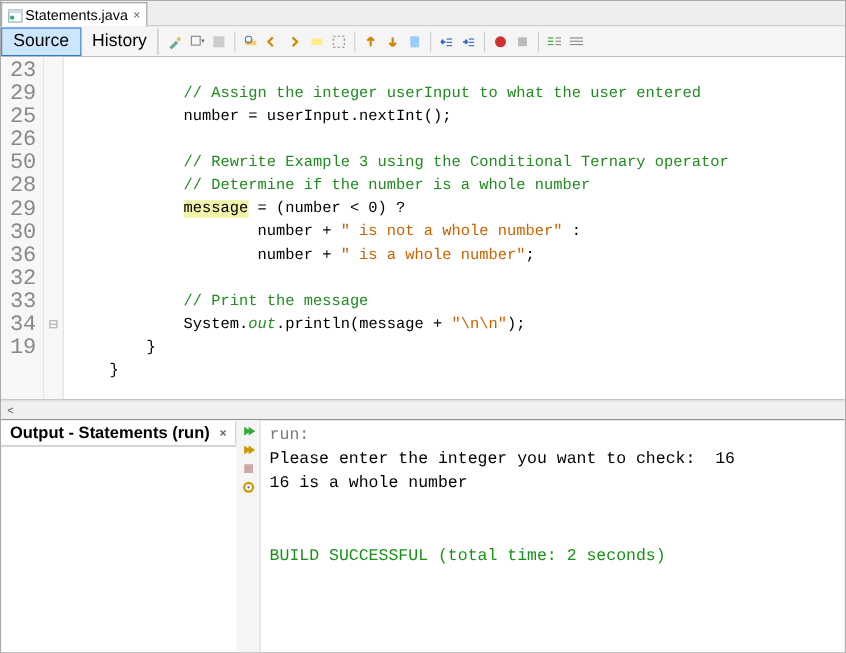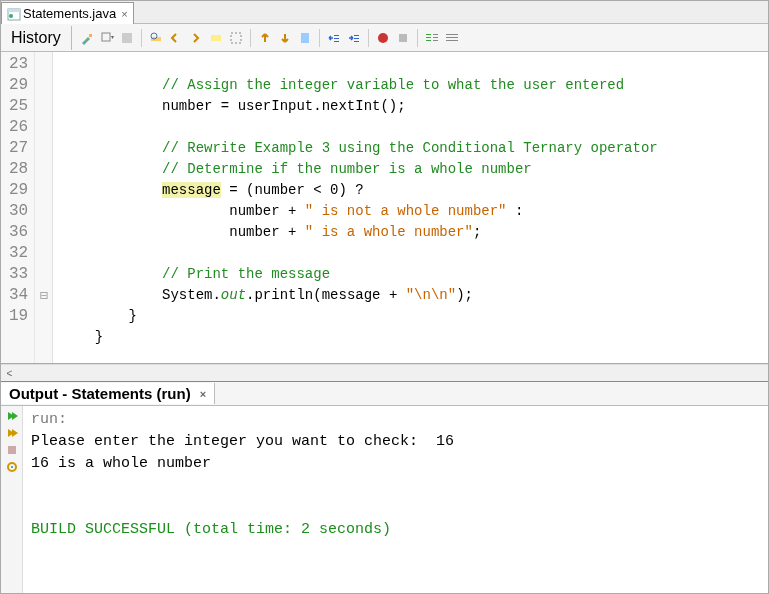--- a/index.html
+++ b/index.html
@@ -79,21 +79,21 @@
     overflow: hidden;
     background: #fff;
     border-bottom: 1px solid #aaa;
   }
   .gutter {
     background: #f7f7f7;
     border-right: 1px solid #e6e6e6;
     text-align: right;
     color: #888;
     font-family: Consolas, "Courier New", monospace;
-    font-size: 16px;
+    font-size: 20px;
     line-height: 21px;
     padding: 2px 6px 0 8px;
     user-select: none;
   }
   .glyph-margin {
     width: 18px;
     background: #f7f7f7;
     border-right: 1px solid #e0e0e0;
     font-family: Consolas, monospace;
     font-size: 14px;
@@ -120,21 +120,20 @@
     background: #f0f0f0;
     border-top: 1px solid #ddd;
     display: flex;
     align-items: center;
   }
   .hscroll .arrow { width: 17px; text-align: center; color: #666; font-size: 10px;}
   .hscroll .track { flex:1; height: 15px; background: #f0f0f0; }
   .output-panel {
     border-top: 1px solid #888;
     display: flex;
-    flex-direction: column;
     height: 212px;
   }
   .output-header {
     display: flex;
     align-items: center;
     border-bottom: 1px solid #bbb;
     background: #f5f5f5;
     height: 24px;
   }
   .output-title {
@@ -184,20 +183,21 @@
           <rect x="1" y="2" width="12" height="3" fill="#cde"></rect>
           <circle cx="4" cy="9" r="2" fill="#3a7"></circle>
         </svg>
     </span>
     <span>Statements.java</span>
     <span class="close-x">×</span>
   </div>
 </div>
 
 <div class="view-tabs-row">
+  <div class="view-tab active">Source</div>
   <div class="view-tab">History</div>
   <div class="toolbar">
     <div class="tb-btn">
         <svg width="14" height="14">
           <path d="M2 12 L8 6 L10 8 L4 14" fill="#6a9"></path>
           <rect x="9" y="3" width="3" height="3" fill="#fa5"></rect>
         </svg>
       </div>
     <div class="tb-btn">
         <svg width="14" height="14">
@@ -301,21 +301,21 @@
       </div>
   </div>
 </div>
 
 <div class="editor">
   <div class="gutter">
     <div>23</div>
     <div>29</div>
     <div>25</div>
     <div>26</div>
-    <div>27</div>
+    <div>50</div>
     <div>28</div>
     <div>29</div>
     <div>30</div>
     <div>36</div>
     <div>32</div>
     <div>33</div>
     <div>34</div>
     <div>19</div>
   </div>
   <div class="glyph-margin">
@@ -327,21 +327,21 @@
       <div></div>
       <div></div>
       <div></div>
       <div></div>
       <div></div>
       <div></div>
       <div>⊟</div>
       <div></div>
   </div>
   <div class="code">
-<span><span>            </span><span class="cm">// Assign the integer variable to what the user entered</span></span>
+<span><span>            </span><span class="cm">// Assign the integer userInput to what the user entered</span></span>
 <span><span>            </span><span>number = userInput.nextInt();</span></span>
 <span><span>            </span></span>
 <span><span>            </span><span class="cm">// Rewrite Example 3 using the Conditional Ternary operator</span></span>
 <span><span>            </span><span class="cm">// Determine if the number is a whole number</span></span>
 <span><span>            </span><span class="hl">message</span><span> = (number &lt; 0) ?</span></span>
 <span><span>                    </span><span>number + </span><span class="str">" is not a whole number"</span><span> :</span></span>
 <span><span>                    </span><span>number + </span><span class="str">" is a whole number"</span><span>;</span></span>
 <span><span>            </span></span>
 <span><span>            </span><span class="cm">// Print the message</span></span>
 <span><span>            </span><span>System.</span><span class="field">out</span><span>.println(message + </span><span class="str">"\n\n"</span><span>);</span></span>

